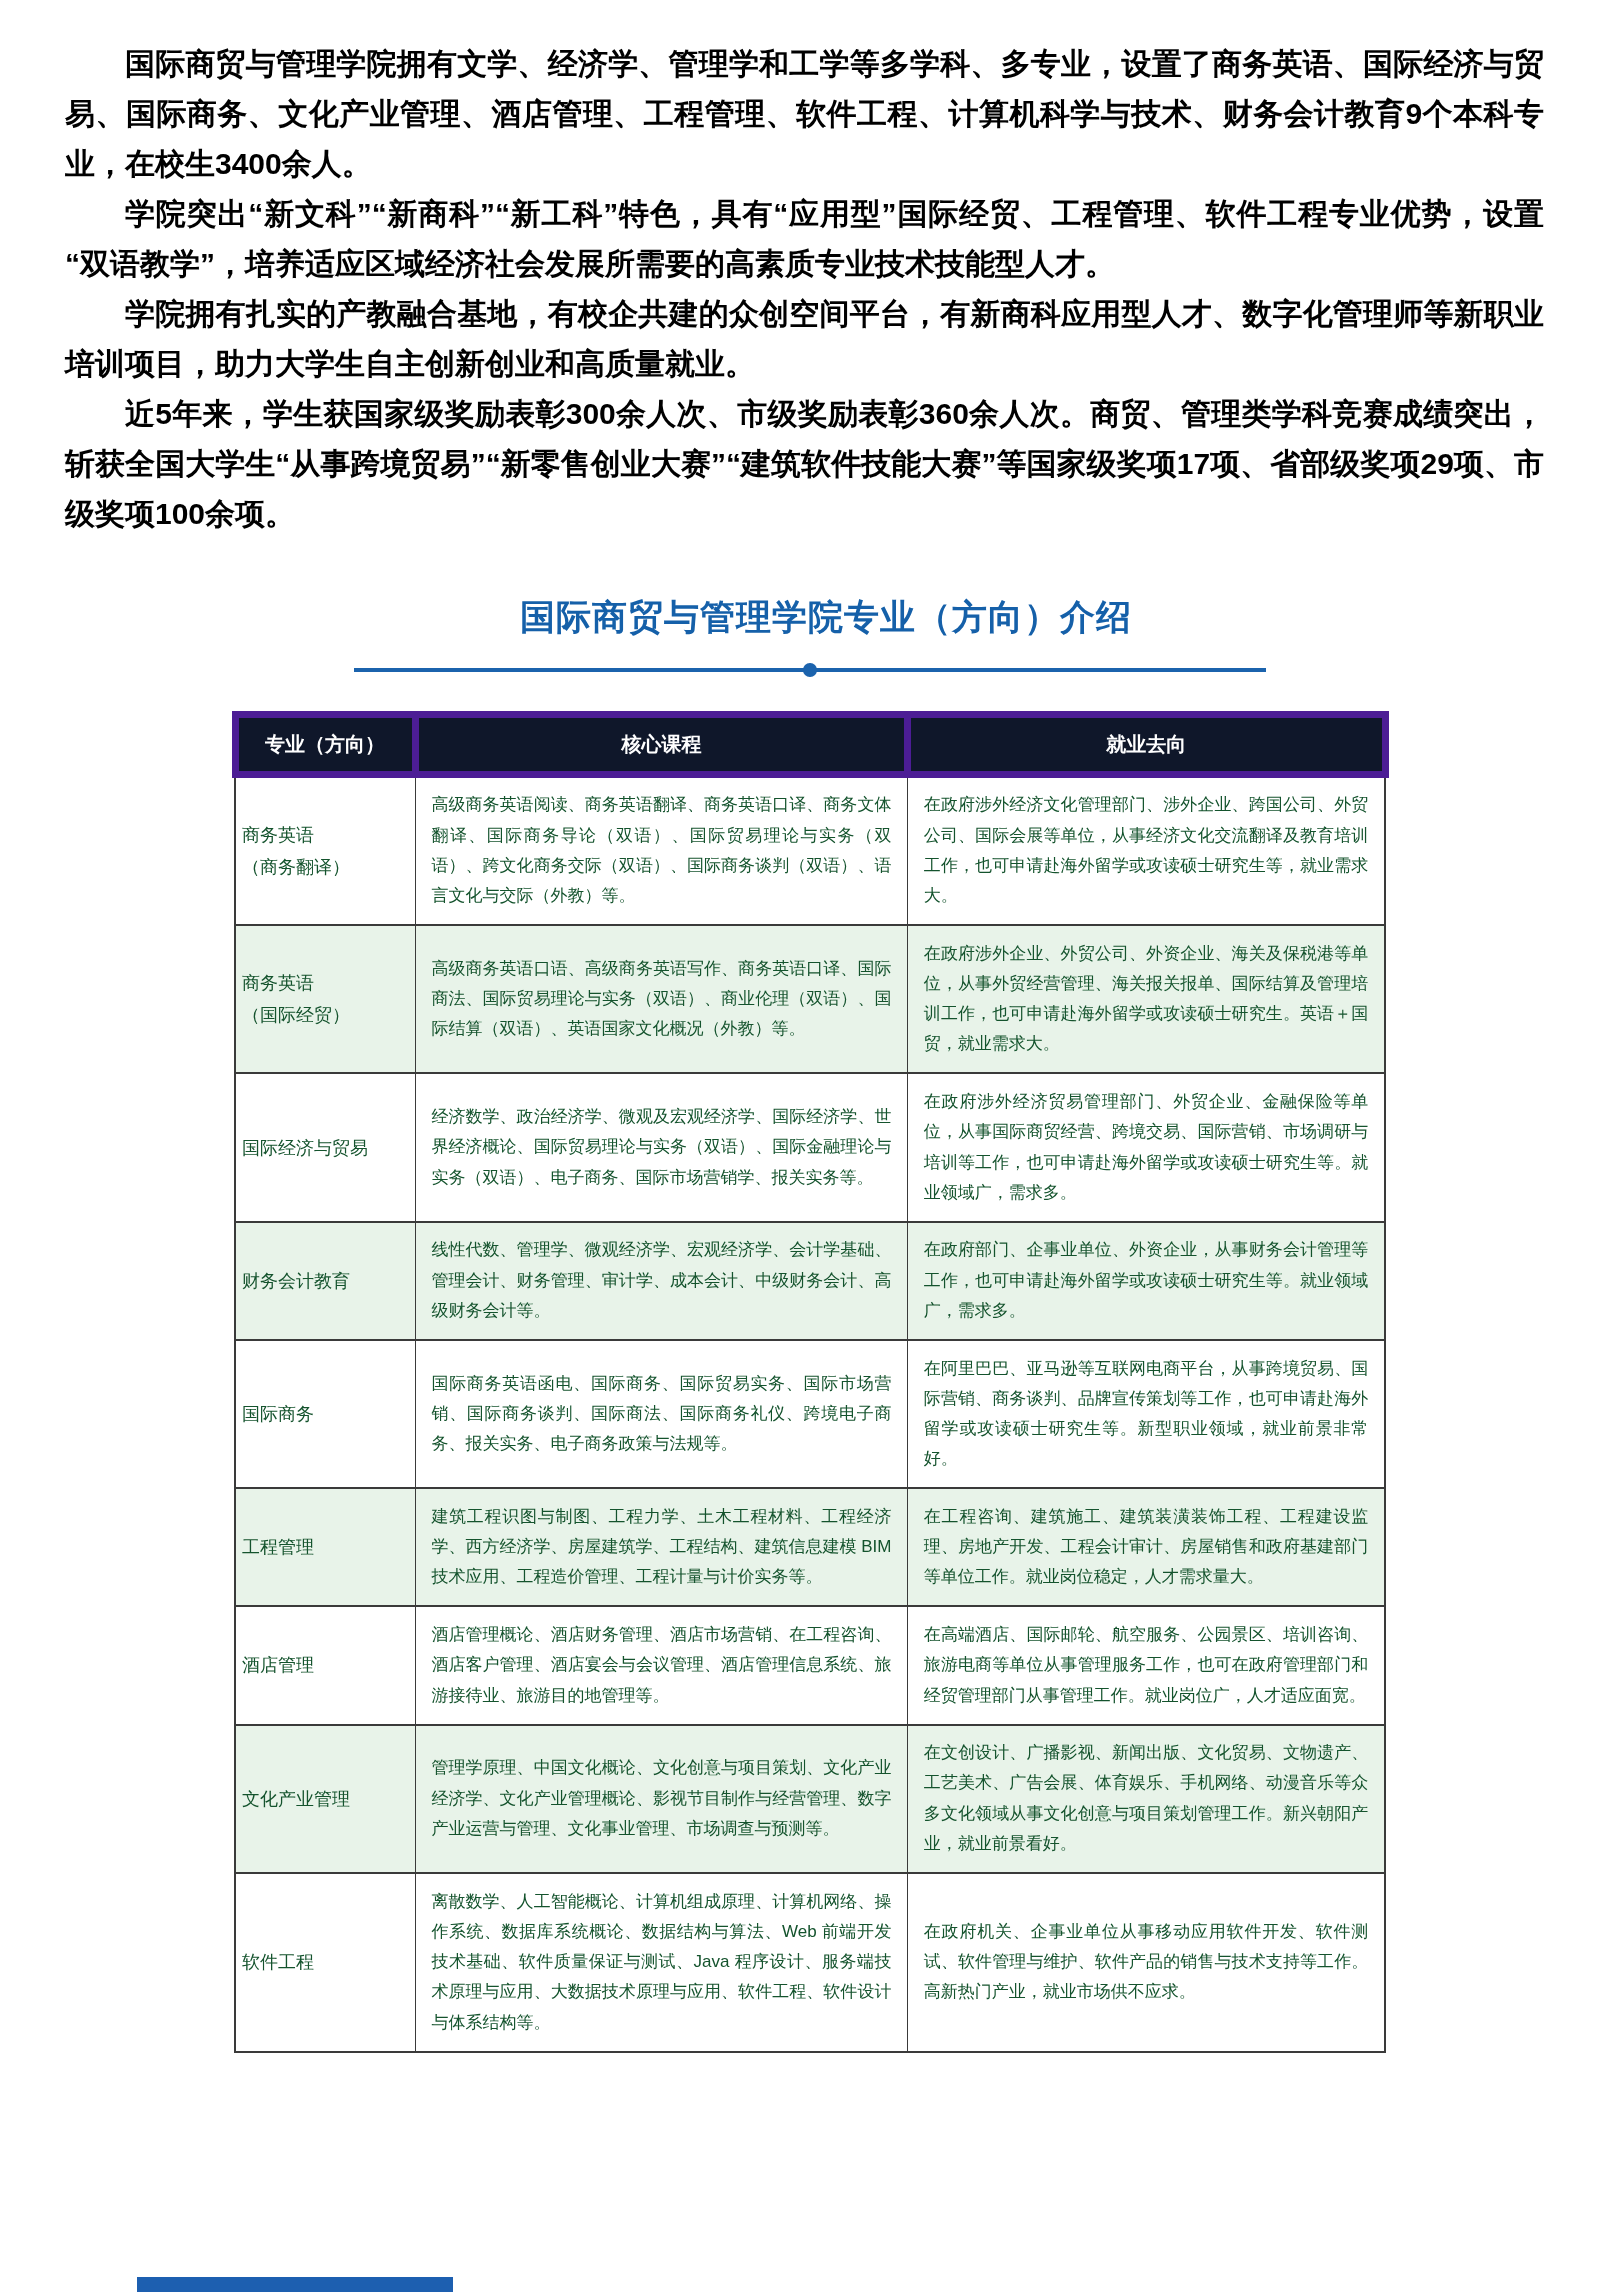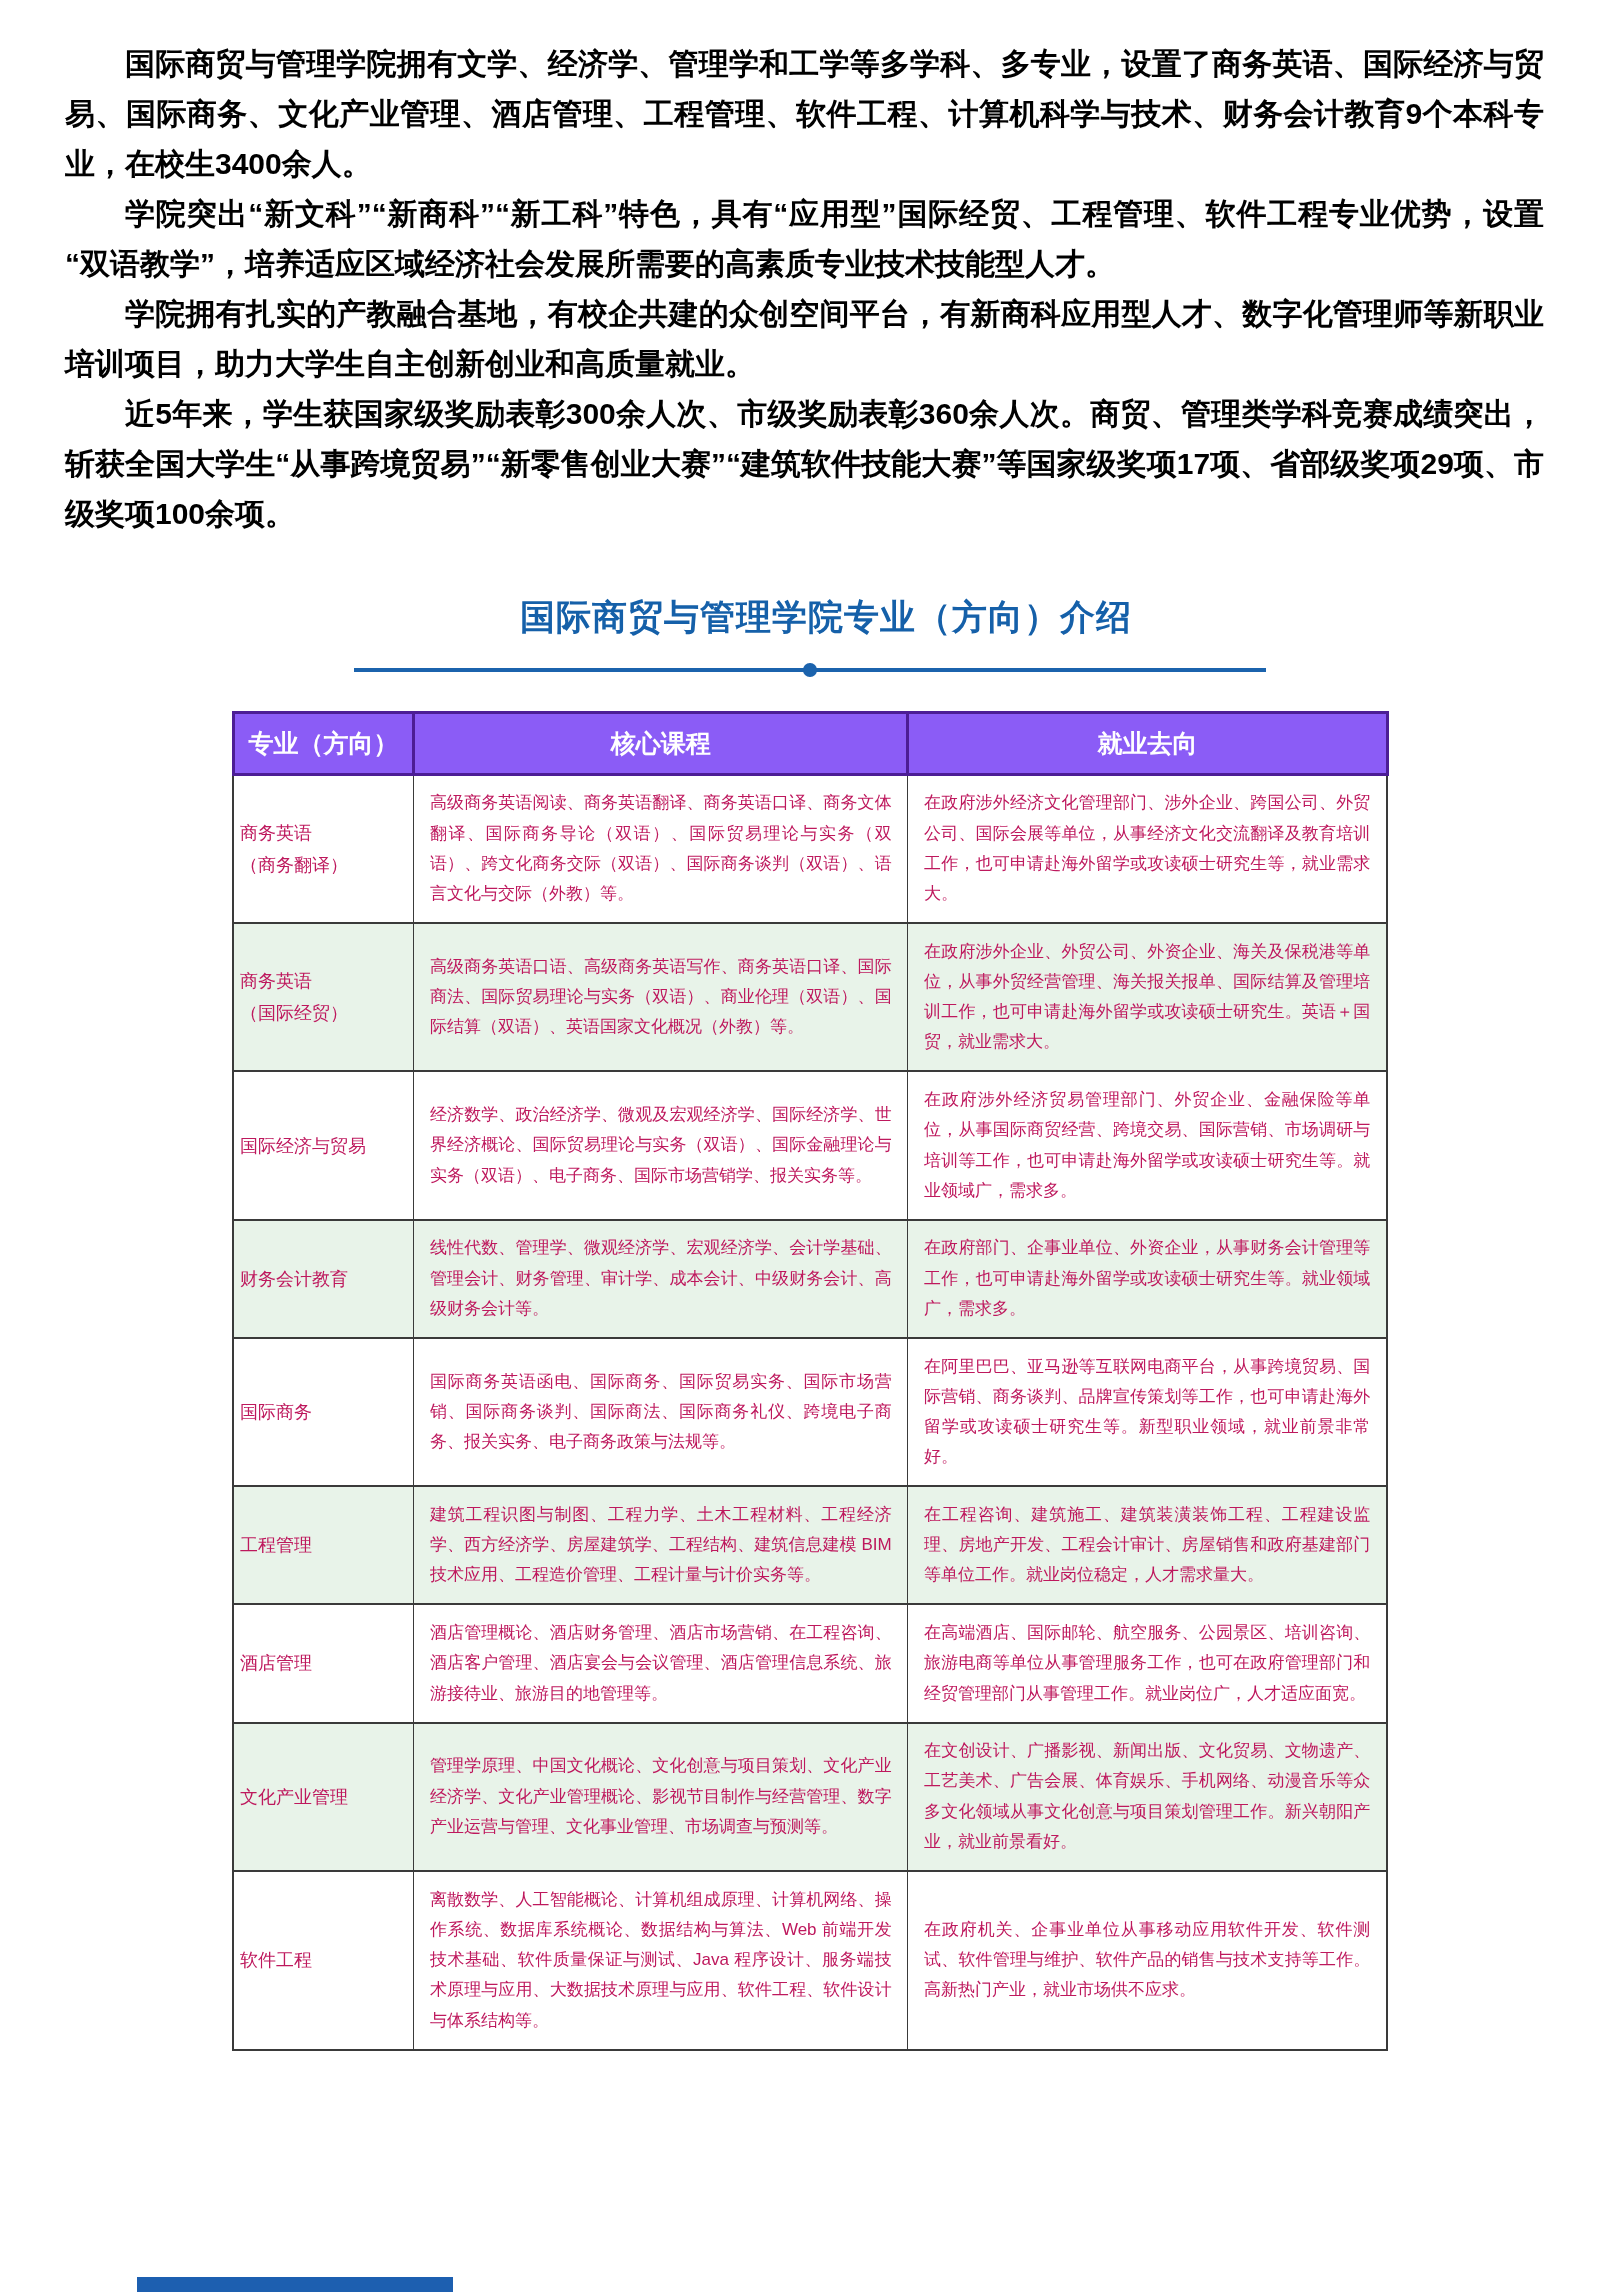--- a/index.html
+++ b/index.html
@@ -45,31 +45,31 @@
     border-radius: 50%;
     display: block;
   }
   .majors-table-wrap { width: 1157px; margin: 0 auto; }
   table.majors {
     width: 100%;
     border-collapse: collapse;
     border: 2px solid #3a3a3a;
   }
   table.majors th {
-    background: #8b5cf6;
+    background: #0f172a;
     color: #ffffff;
-    font-size: 25px;
+    font-size: 20px;
     font-weight: 700;
     padding: 12.7px 7.8px;
-    border: 3px solid #4c1d95;
+    border: 7px solid #4c1d95;
   }
   table.majors td {
     font-size: 17px;
     line-height: 1.78;
-    color: #be185d;
+    color: #14532d;
     padding: 12.7px 15.7px;
     border-style: solid;
     border-color: #3a3a3a;
     border-width: 2px 1px;
     text-align: justify;
     background: #ffffff;
   }
   table.majors td.major {
     text-align: left;
     white-space: pre-line;

